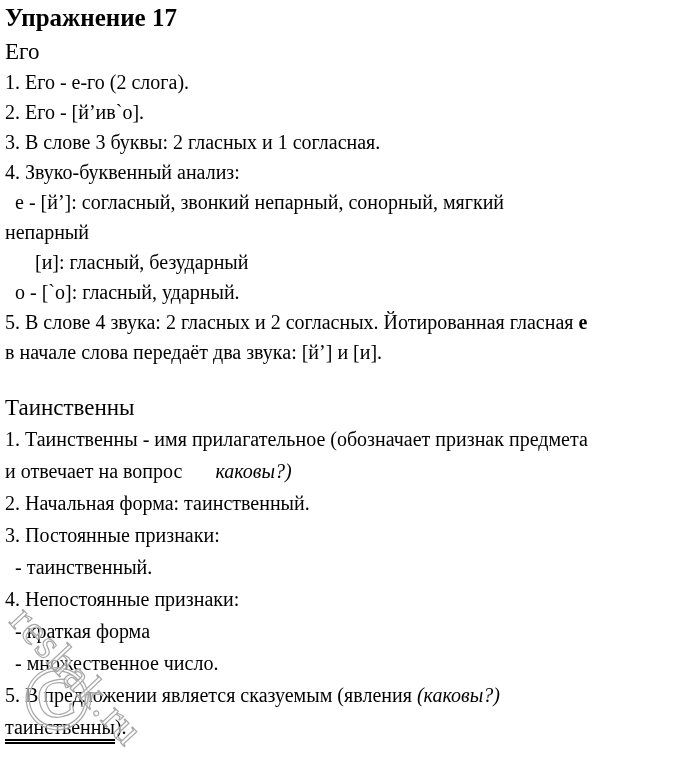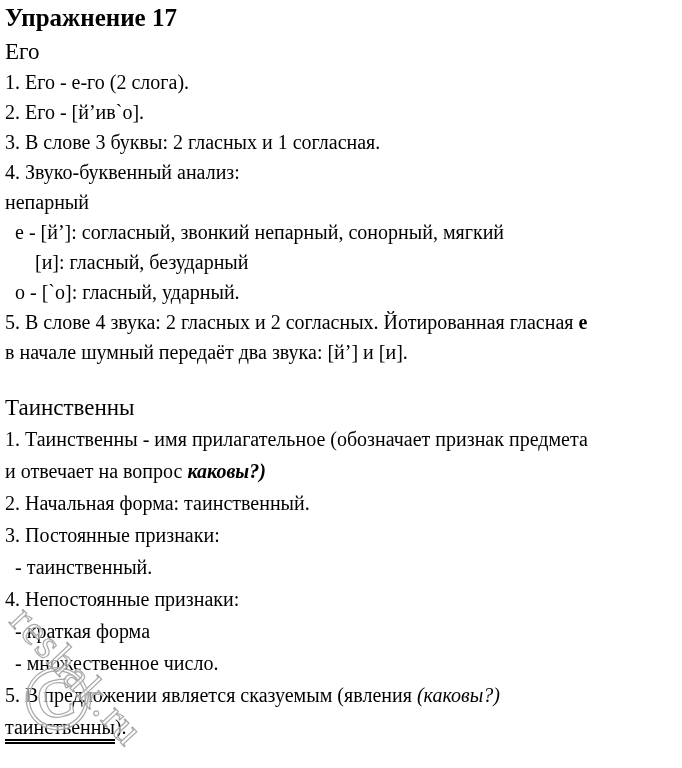--- a/index.html
+++ b/index.html
@@ -51,21 +51,21 @@
   .sec-1 .section-heading { margin-top: 26px; }
   .line {
     font-size: 20px;
     line-height: 30px;
     white-space: pre;
   }
   .sec-1 .line { line-height: 32px; }
   .seg-normal { font-weight: normal; font-style: normal; }
   .seg-bold { font-weight: bold; }
   .seg-italic { font-style: italic; }
-  .seg-bold-italic { font-weight: bold; font-style: italic; }
+  .seg-bold-italic { font-weight: normal; font-style: italic; margin-left: 28px; }
   .seg-double-underline {
     border-bottom: 5px double #000000;
     padding-bottom: 1px;
   }
   
   .watermark {
     position: absolute;
     left: 0;
     top: 0;
     width: 682px;
@@ -106,26 +106,26 @@
 
   <div class="content">
 
     <section class="sec-0">
       <div class="section-heading">Его</div>
       <div class="lines">
           <div class="line"><span class="seg seg-normal">1. Его - е-го (2 слога).</span></div>
           <div class="line"><span class="seg seg-normal">2. Его - [й’ив`о].</span></div>
           <div class="line"><span class="seg seg-normal">3. В слове 3 буквы: 2 гласных и 1 согласная.</span></div>
           <div class="line"><span class="seg seg-normal">4. Звуко-буквенный анализ:</span></div>
+          <div class="line"><span class="seg seg-normal">  е - [й’]: согласный, звонкий непарный, сонорный, мягкий</span></div>
           <div class="line"><span class="seg seg-normal">непарный</span></div>
-          <div class="line"><span class="seg seg-normal">  е - [й’]: согласный, звонкий непарный, сонорный, мягкий</span></div>
           <div class="line"><span class="seg seg-normal">      [и]: гласный, безударный</span></div>
           <div class="line"><span class="seg seg-normal">  о - [`о]: гласный, ударный.</span></div>
           <div class="line"><span class="seg seg-normal">5. В слове 4 звука: 2 гласных и 2 согласных. Йотированная гласная </span><span class="seg seg-bold">е</span></div>
-          <div class="line"><span class="seg seg-normal">в начале шумный передаёт два звука: [й’] и [и].</span></div>
+          <div class="line"><span class="seg seg-normal">в начале слова передаёт два звука: [й’] и [и].</span></div>
         </div>
     </section>
 
     <section class="sec-1">
       <div class="section-heading">Таинственны</div>
       <div class="lines">
           <div class="line"><span class="seg seg-normal">1. Таинственны - имя прилагательное (обозначает признак предмета</span></div>
           <div class="line"><span class="seg seg-normal">и отвечает на вопрос </span><span class="seg seg-bold-italic">каковы?)</span></div>
           <div class="line"><span class="seg seg-normal">2. Начальная форма: таинственный.</span></div>
           <div class="line"><span class="seg seg-normal">3. Постоянные признаки:</span></div>

